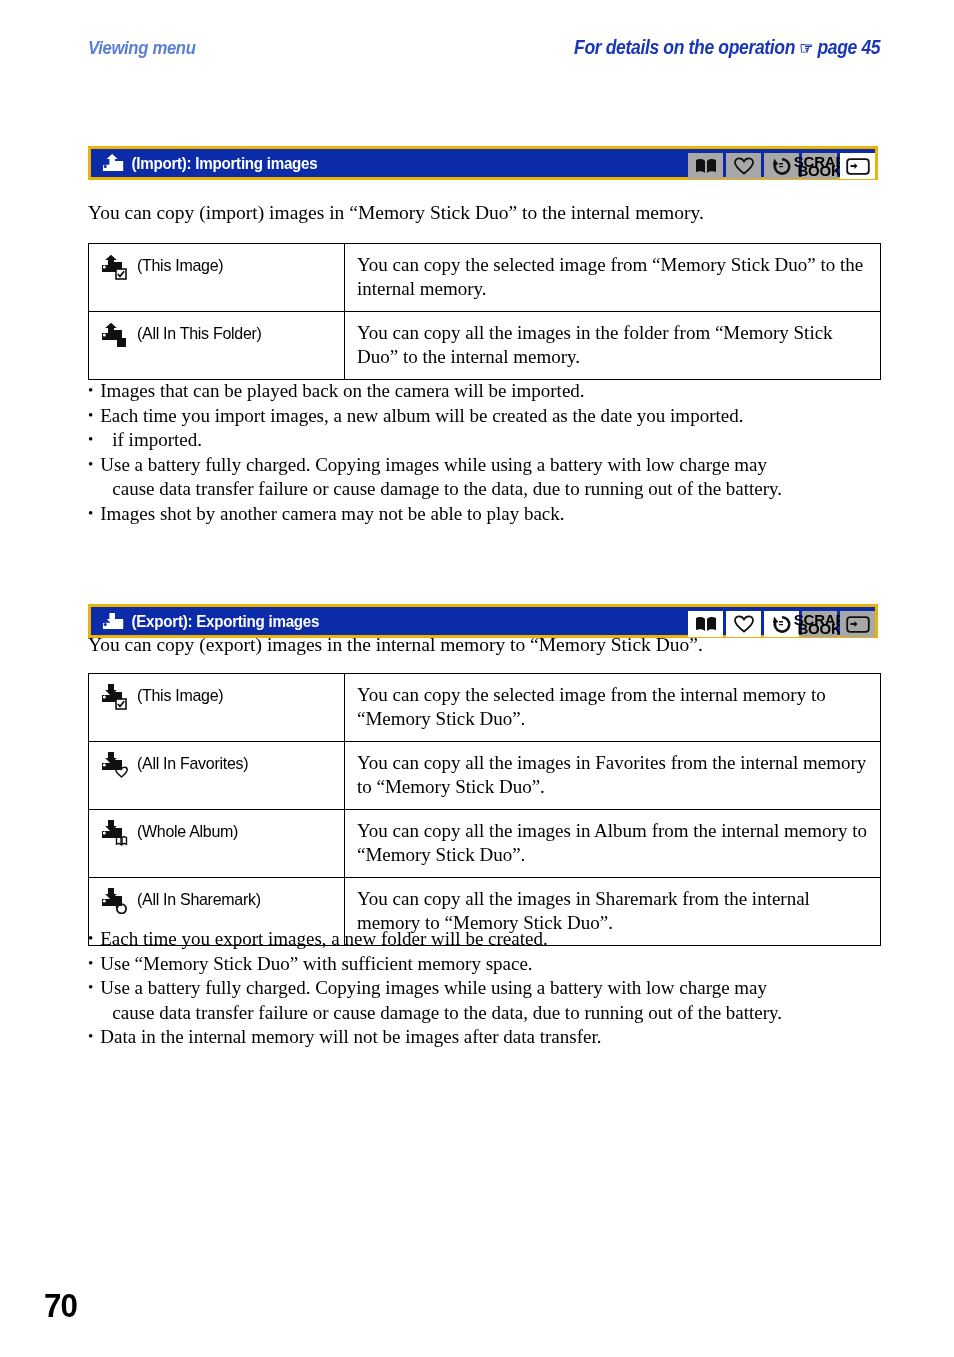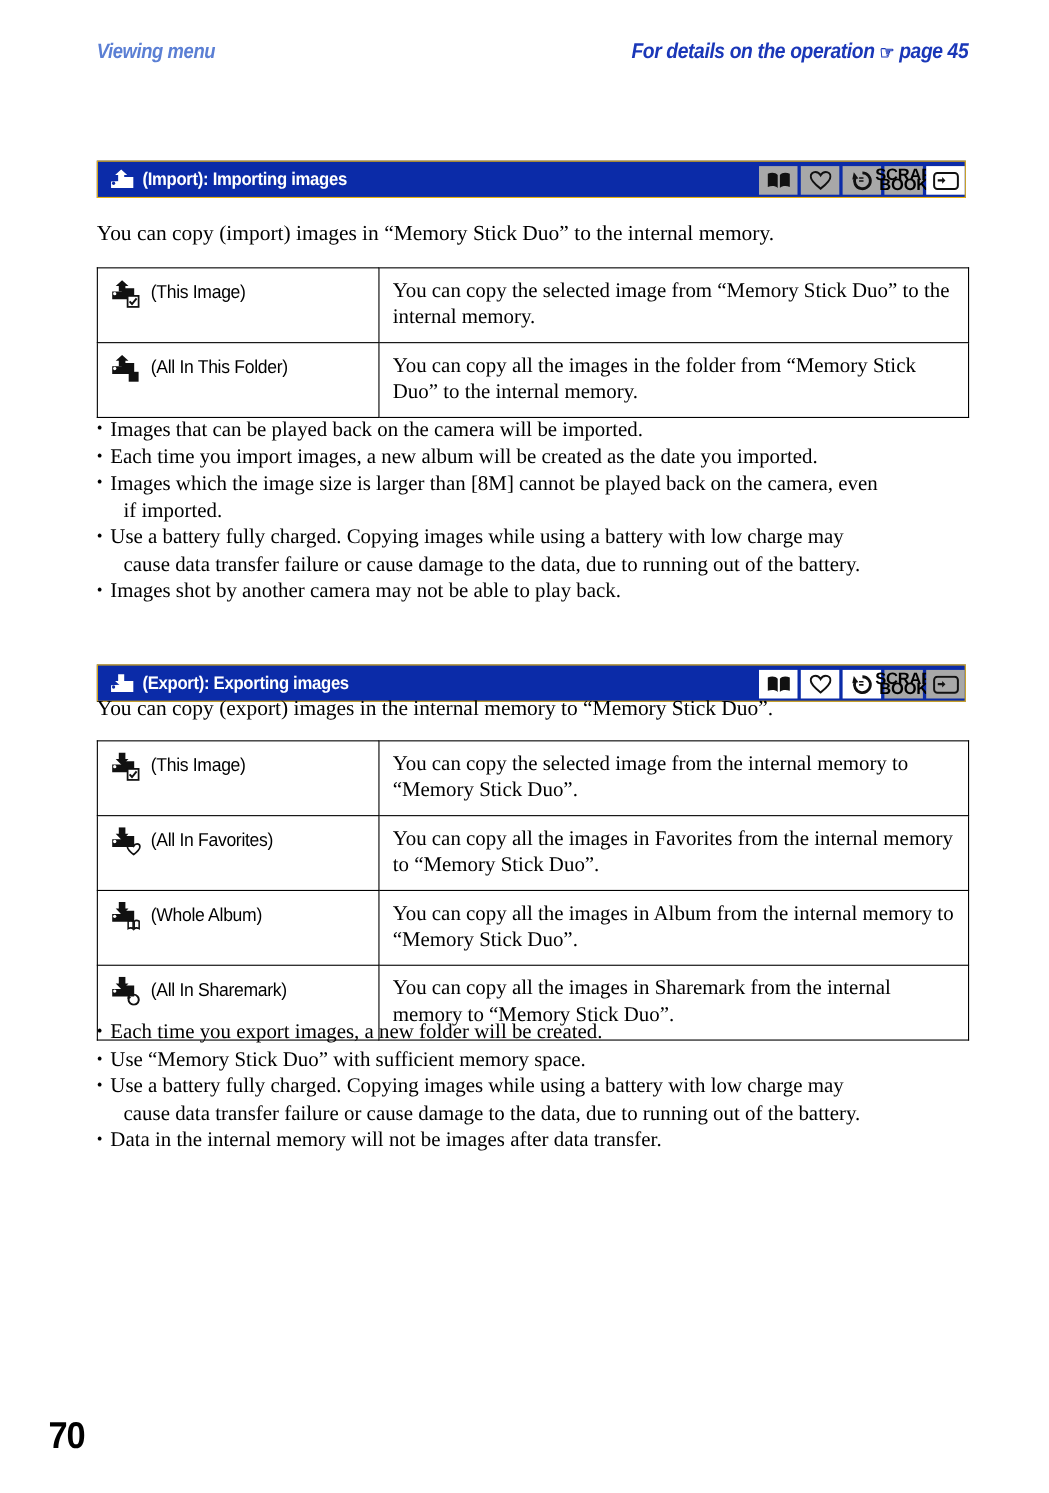--- a/index.html
+++ b/index.html
@@ -60,21 +60,21 @@
     top: 1px;
   }
 
   
   .section-banner {
     position: absolute;
     left: 88px;
     width: 790px;
     height: 34px;
     background: #0b2ba8;
-    border: 1px solid #eab308;
+    border: 3px solid #eab308;
     box-sizing: border-box;
     display: flex;
     align-items: center;
   }
   .banner-title {
     display: flex;
     align-items: center;
     gap: 7px;
     padding-left: 11px;
     color: #ffffff;
@@ -316,21 +316,20 @@
     <span class="dot">•</span>
     <span class="btxt">Images that can be played back on the camera will be imported.</span>
   </div>
   <div class="bul">
     <span class="dot">•</span>
     <span class="btxt">Each time you import images, a new album will be created as the date you imported.</span>
   </div>
   <div class="bul">
     <span class="dot">•</span>
     <span class="btxt">
-      <span>Images which the image size is larger than [8M] cannot be played back on the camera, even</span>
       <span class="cont">if imported.</span>
     </span>
   </div>
   <div class="bul">
     <span class="dot">•</span>
     <span class="btxt">
       <span>Use a battery fully charged. Copying images while using a battery with low charge may</span>
       <span class="cont">cause data transfer failure or cause damage to the data, due to running out of the battery.</span>
     </span>
   </div>

